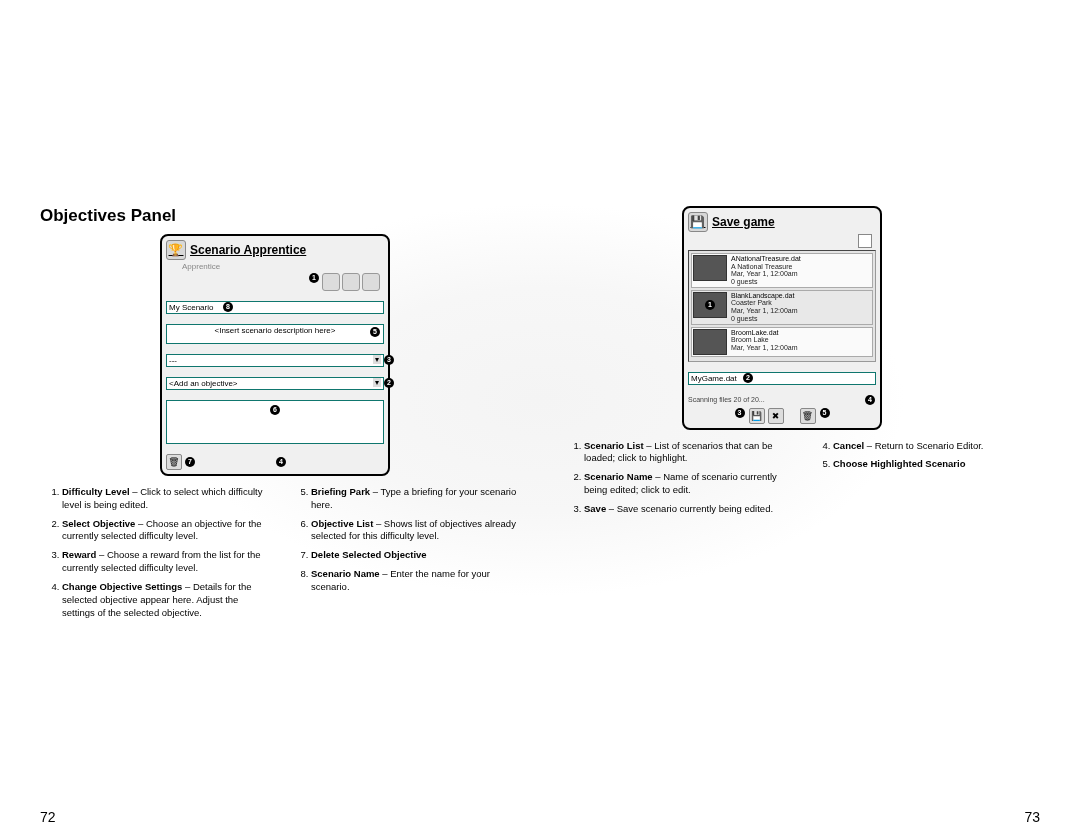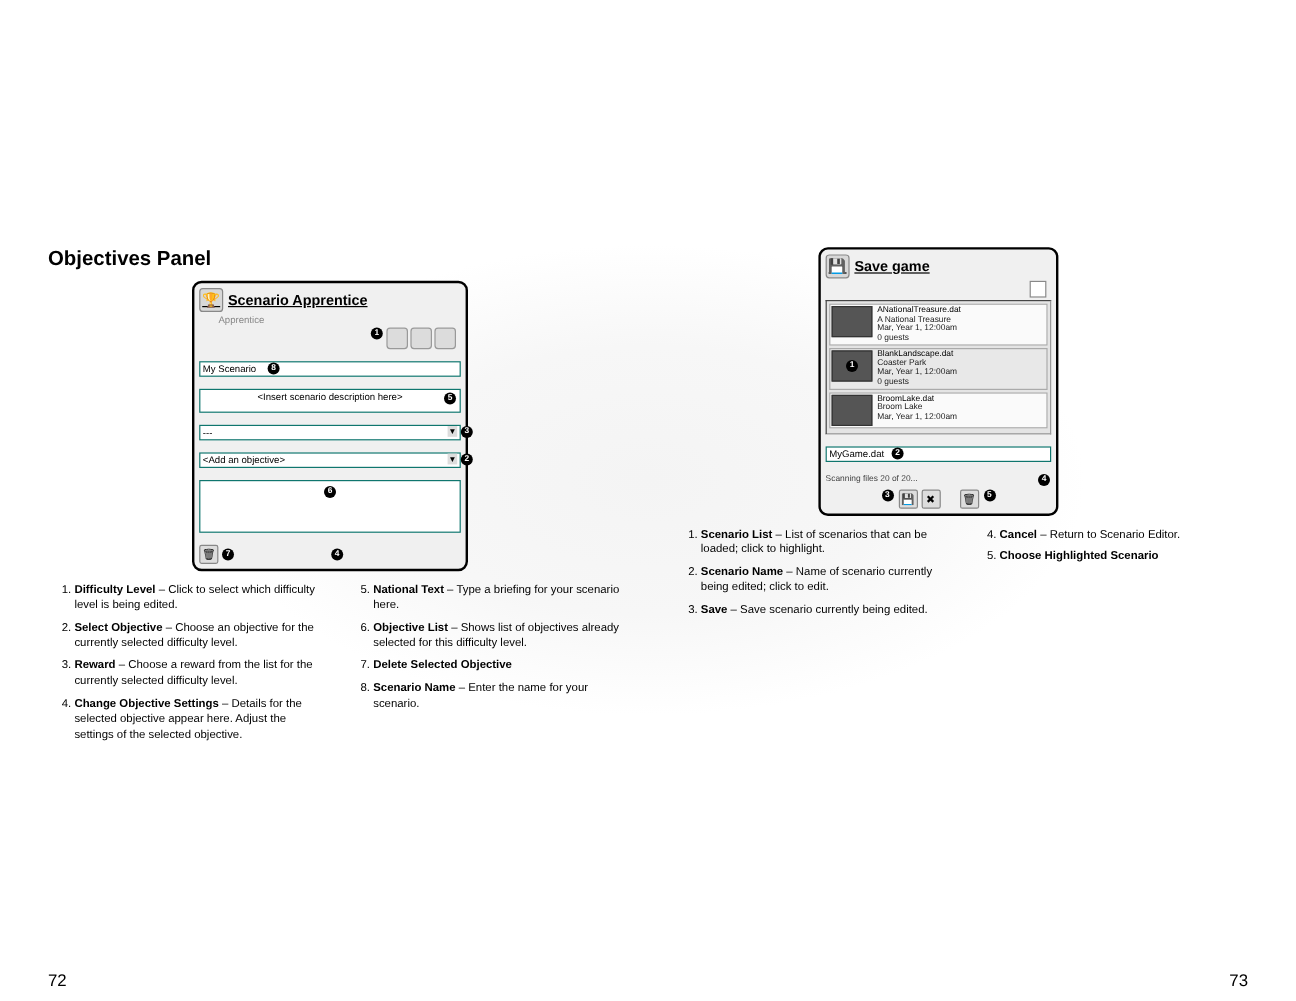--- a/index.html
+++ b/index.html
@@ -278,21 +278,21 @@
       <div class="legend-col">
         <ol id="left-legend-a">
             <li><span class="b">Difficulty Level</span> – Click to select which difficulty level is being edited.</li>
             <li><span class="b">Select Objective</span> – Choose an objective for the currently selected difficulty level.</li>
             <li><span class="b">Reward</span> – Choose a reward from the list for the currently selected difficulty level.</li>
             <li><span class="b">Change Objective Settings</span> – Details for the selected objective appear here. Adjust the settings of the selected objective.</li>
           </ol>
       </div>
       <div class="legend-col">
         <ol start="5" id="left-legend-b">
-            <li><span class="b">National Text</span> – Type a briefing for your scenario here.</li>
+            <li><span class="b">Briefing Park</span> – Type a briefing for your scenario here.</li>
             <li><span class="b">Objective List</span> – Shows list of objectives already selected for this difficulty level.</li>
             <li><span class="b">Delete Selected Objective</span></li>
             <li><span class="b">Scenario Name</span> – Enter the name for your scenario.</li>
           </ol>
       </div>
     </div>
 
     <div class="pagenum left">72</div>
   </div>
 

